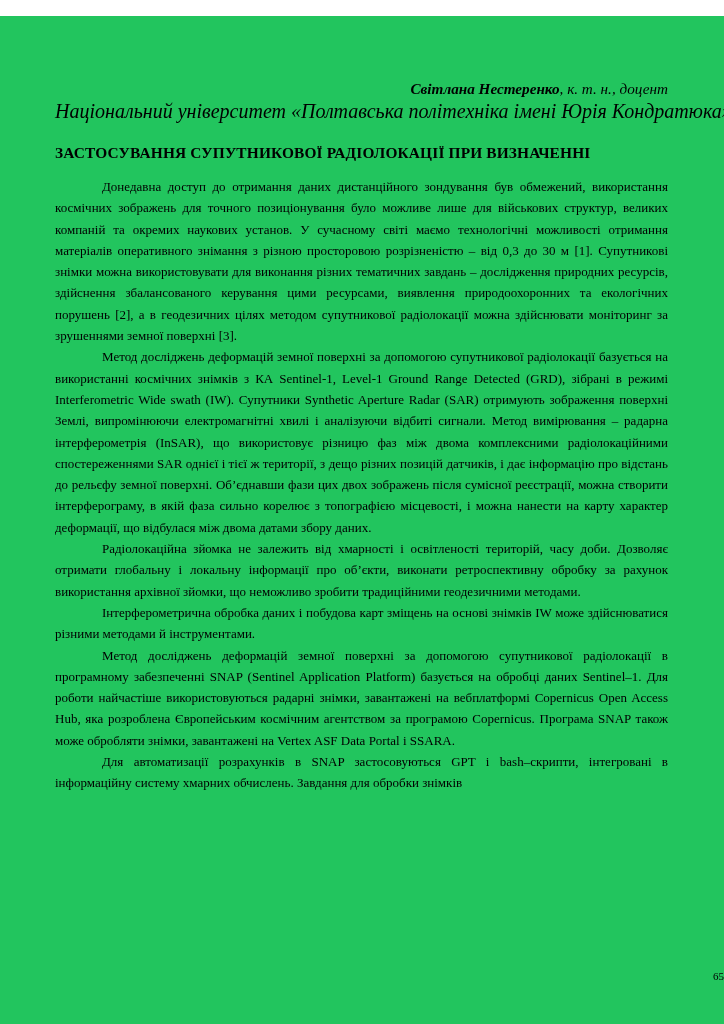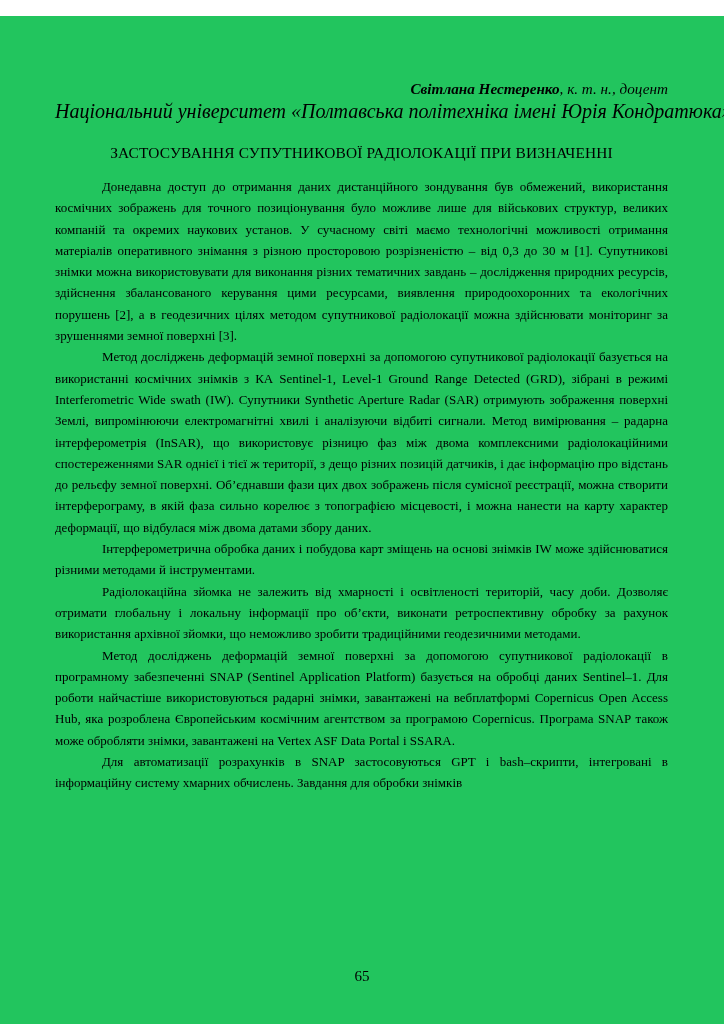--- a/index.html
+++ b/index.html
@@ -52,22 +52,21 @@
     font-style: italic;
     font-weight: normal;
     font-size: 20px;
     line-height: 22px;
     white-space: nowrap;
   }
 
   
   .doc-title {
     margin-top: 20px;
-    text-align: center;
-    font-weight: normal;
+    font-weight: bold;
     font-size: 15.4px;
     line-height: 21px;
     letter-spacing: 0.15px;
   }
   .doc-title .title-line {
     display: block;
   }
 
   
   .body-text {
@@ -83,22 +82,22 @@
     word-spacing: 0px;
     hyphens: none;
   }
 
   
   .page-number {
     position: absolute;
     left: 0;
     right: 0;
     top: 950px;
-    text-align: center;
-    font-size: 15px;
+    text-align: right;
+    font-size: 11px;
     line-height: 20px;
   }
 </style>
 </head>
 <body>
 
 <div class="page">
 
   <div class="content">
 
@@ -107,22 +106,22 @@
       <div class="affiliation-line">Національний університет «Полтавська політехніка імені Юрія Кондратюка»</div>
     </div>
 
     <h1 class="doc-title">
       <span class="title-line">ЗАСТОСУВАННЯ СУПУТНИКОВОЇ РАДІОЛОКАЦІЇ ПРИ ВИЗНАЧЕННІ</span>
     </h1>
 
     <div class="body-text">
       <p>Донедавна доступ до отримання даних дистанційного зондування був обмежений, використання космічних зображень для точного позиціонування було можливе лише для військових структур, великих компаній та окремих наукових установ. У сучасному світі маємо технологічні можливості отримання матеріалів оперативного знімання з різною просторовою розрізненістю – від 0,3 до 30 м [1]. Супутникові знімки можна використовувати для виконання різних тематичних завдань – дослідження природних ресурсів, здійснення збалансованого керування цими ресурсами, виявлення природоохоронних та екологічних порушень [2], а в геодезичних цілях методом  супутникової радіолокації можна здійснювати моніторинг за зрушеннями земної поверхні [3].</p>
       <p>Метод досліджень деформацій земної поверхні за допомогою супутникової радіолокації базується на використанні космічних знімків з КА Sentinel-1, Level-1 Ground Range Detected (GRD), зібрані в режимі Interferometric Wide swath (IW). Супутники Synthetic Aperture Radar (SAR) отримують зображення поверхні Землі, випромінюючи електромагнітні хвилі і аналізуючи відбиті сигнали. Метод вимірювання – радарна інтерферометрія (InSAR), що використовує різницю фаз між двома комплексними радіолокаційними спостереженнями SAR однієї і тієї ж території, з дещо різних позицій датчиків, і дає інформацію про відстань до рельєфу земної поверхні. Об’єднавши фази цих двох зображень після сумісної реєстрації, можна створити інтерферограму, в якій фаза сильно корелює з топографією місцевості, і можна нанести на карту характер деформації, що відбулася між двома датами збору даних.</p>
+      <p>Радіолокаційна зйомка не залежить від хмарності і освітленості територій, часу доби. Дозволяє отримати глобальну і локальну інформації про об’єкти, виконати ретроспективну обробку за рахунок використання архівної зйомки, що неможливо зробити традиційними геодезичними методами.</p>
       <p>Інтерферометрична обробка даних і побудова карт зміщень на основі знімків IW може здійснюватися різними методами й інструментами.</p>
-      <p>Радіолокаційна зйомка не залежить від хмарності і освітленості територій, часу доби. Дозволяє отримати глобальну і локальну інформації про об’єкти, виконати ретроспективну обробку за рахунок використання архівної зйомки, що неможливо зробити традиційними геодезичними методами.</p>
       <p>Метод досліджень деформацій земної поверхні за допомогою супутникової радіолокації в програмному забезпеченні SNAP (Sentinel Application Platform) базується на обробці даних Sentinel–1. Для роботи найчастіше використовуються радарні знімки, завантажені на вебплатформі Copernicus Open Access Hub, яка розроблена Європейським космічним агентством за програмою Copernicus. Програма SNAP також може обробляти знімки, завантажені на Vertex ASF Data Portal і SSARA.</p>
       <p>Для автоматизації розрахунків в SNAP застосовуються GPT і bash–скрипти, інтегровані в інформаційну систему хмарних обчислень. Завдання для обробки знімків</p>
     </div>
 
   </div>
 
   <div class="page-number">65</div>
 
 </div>
 

